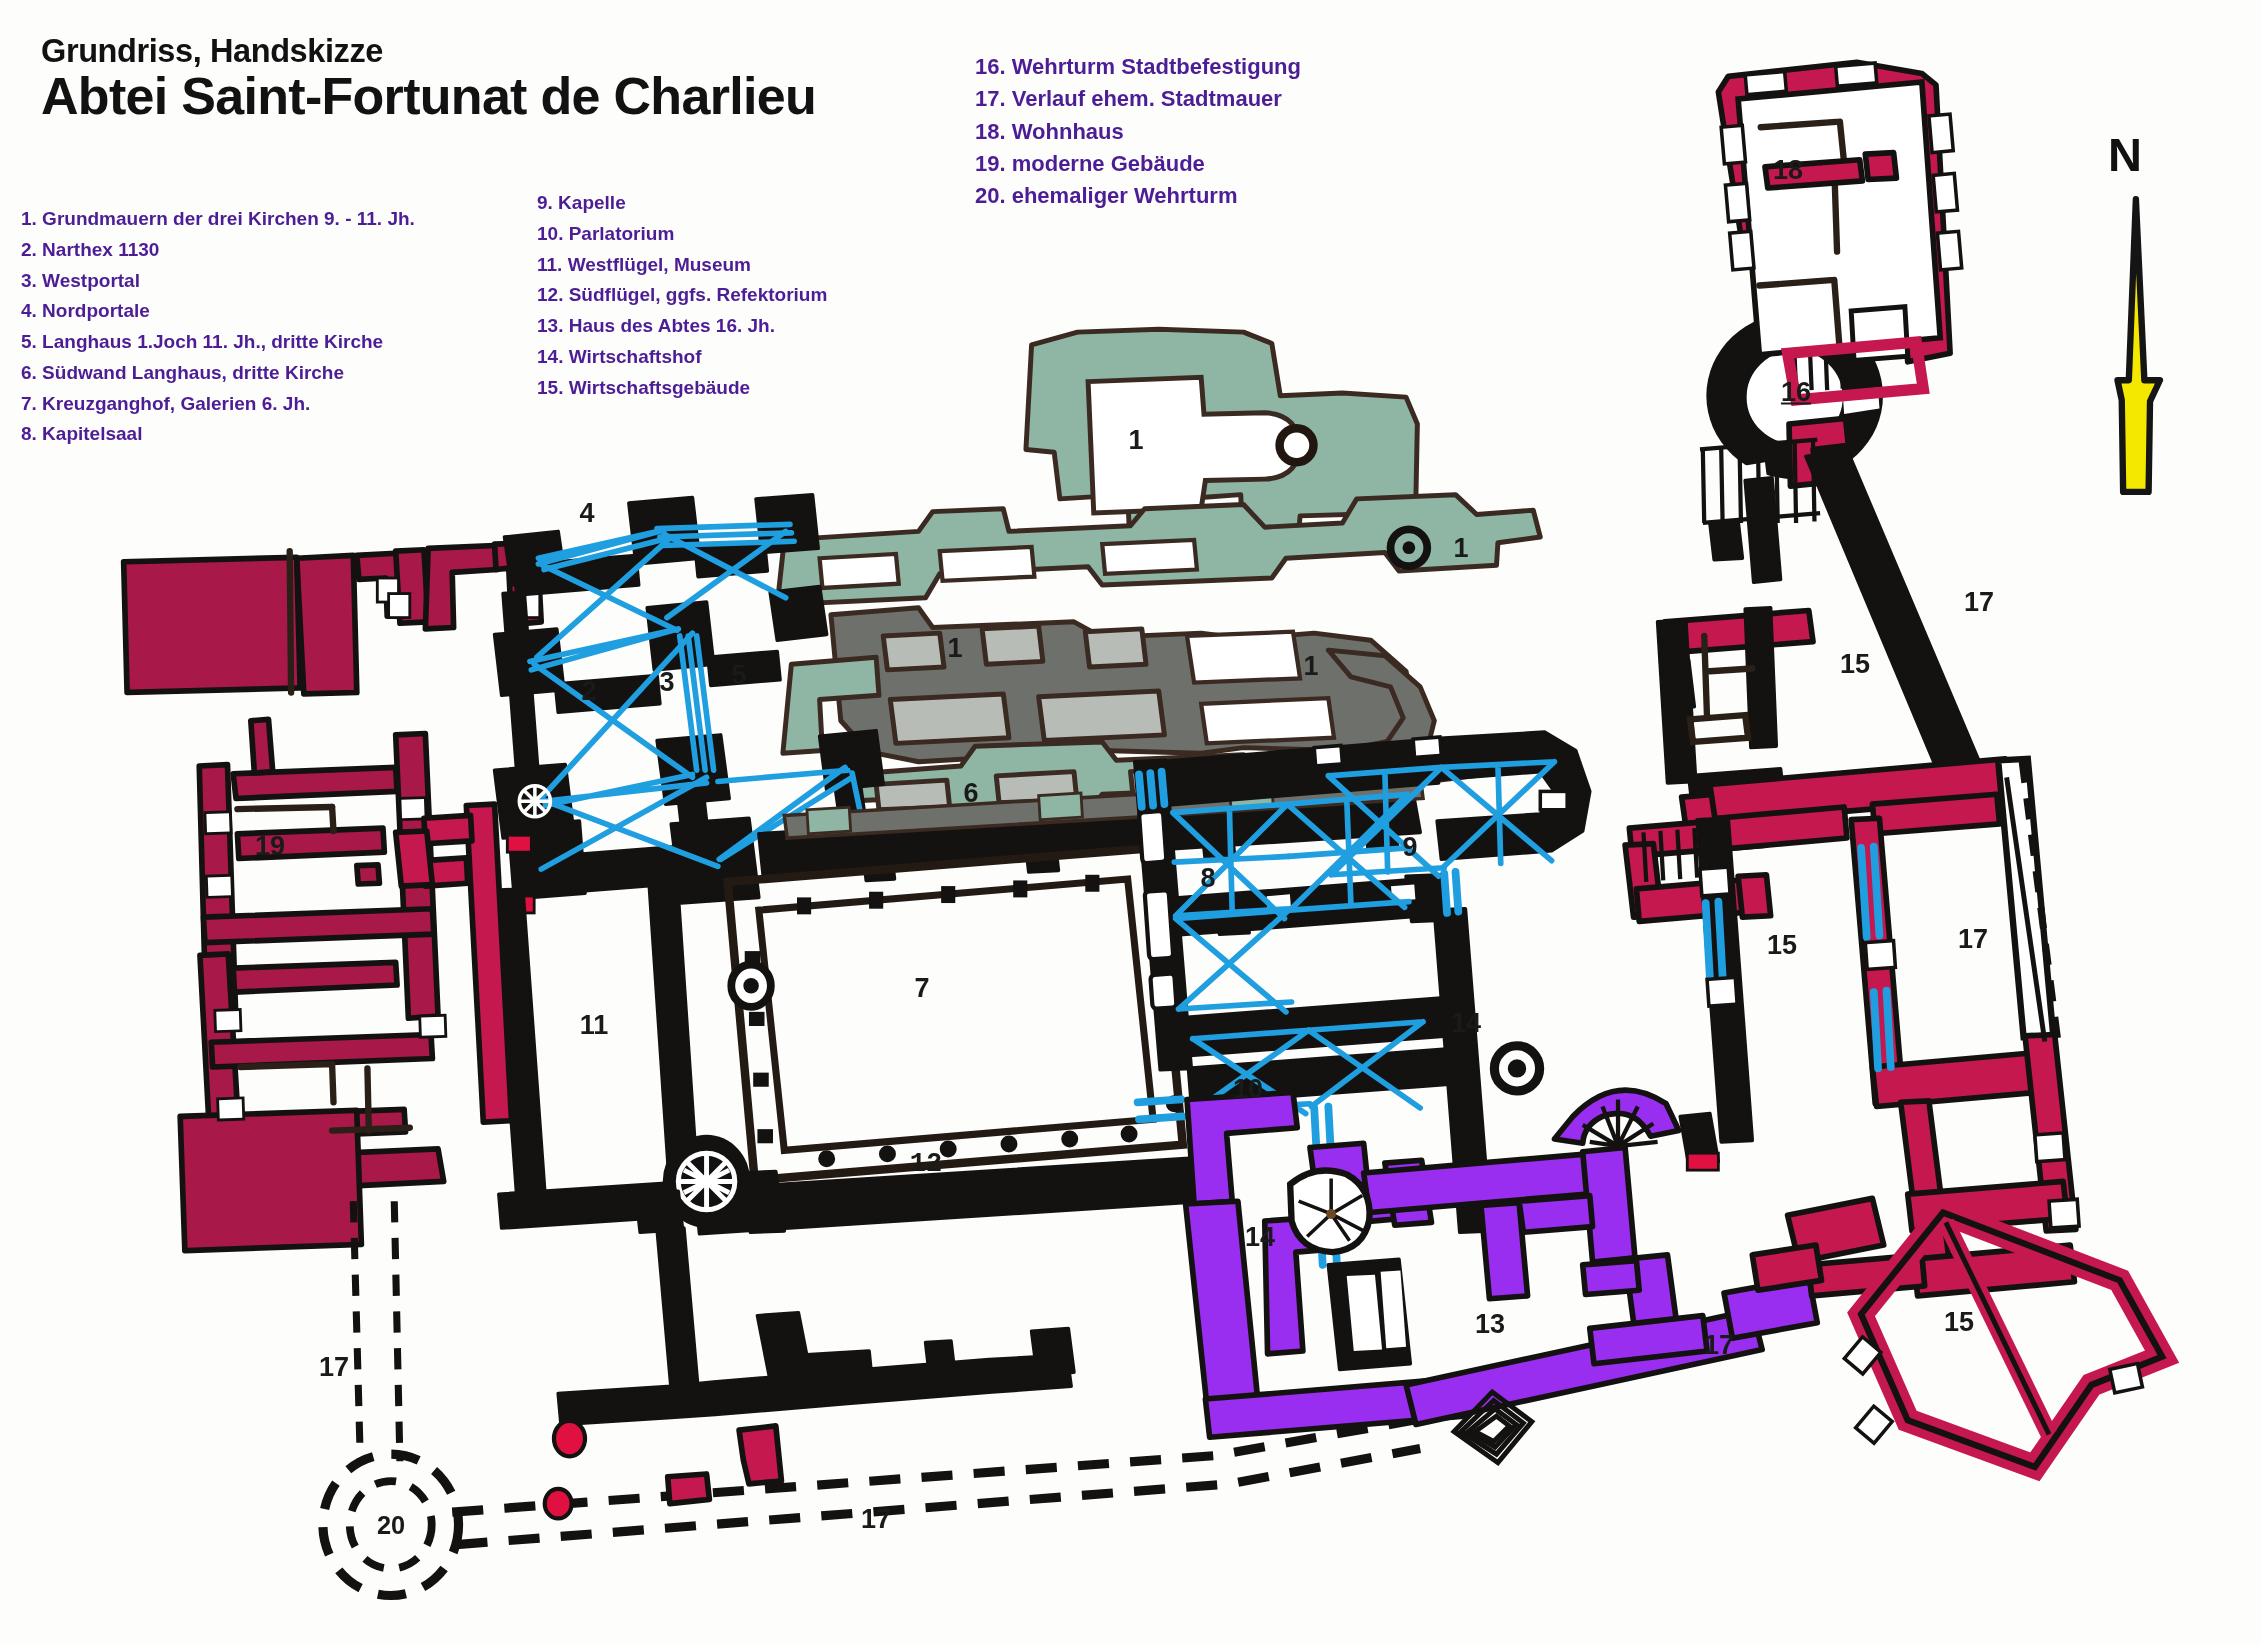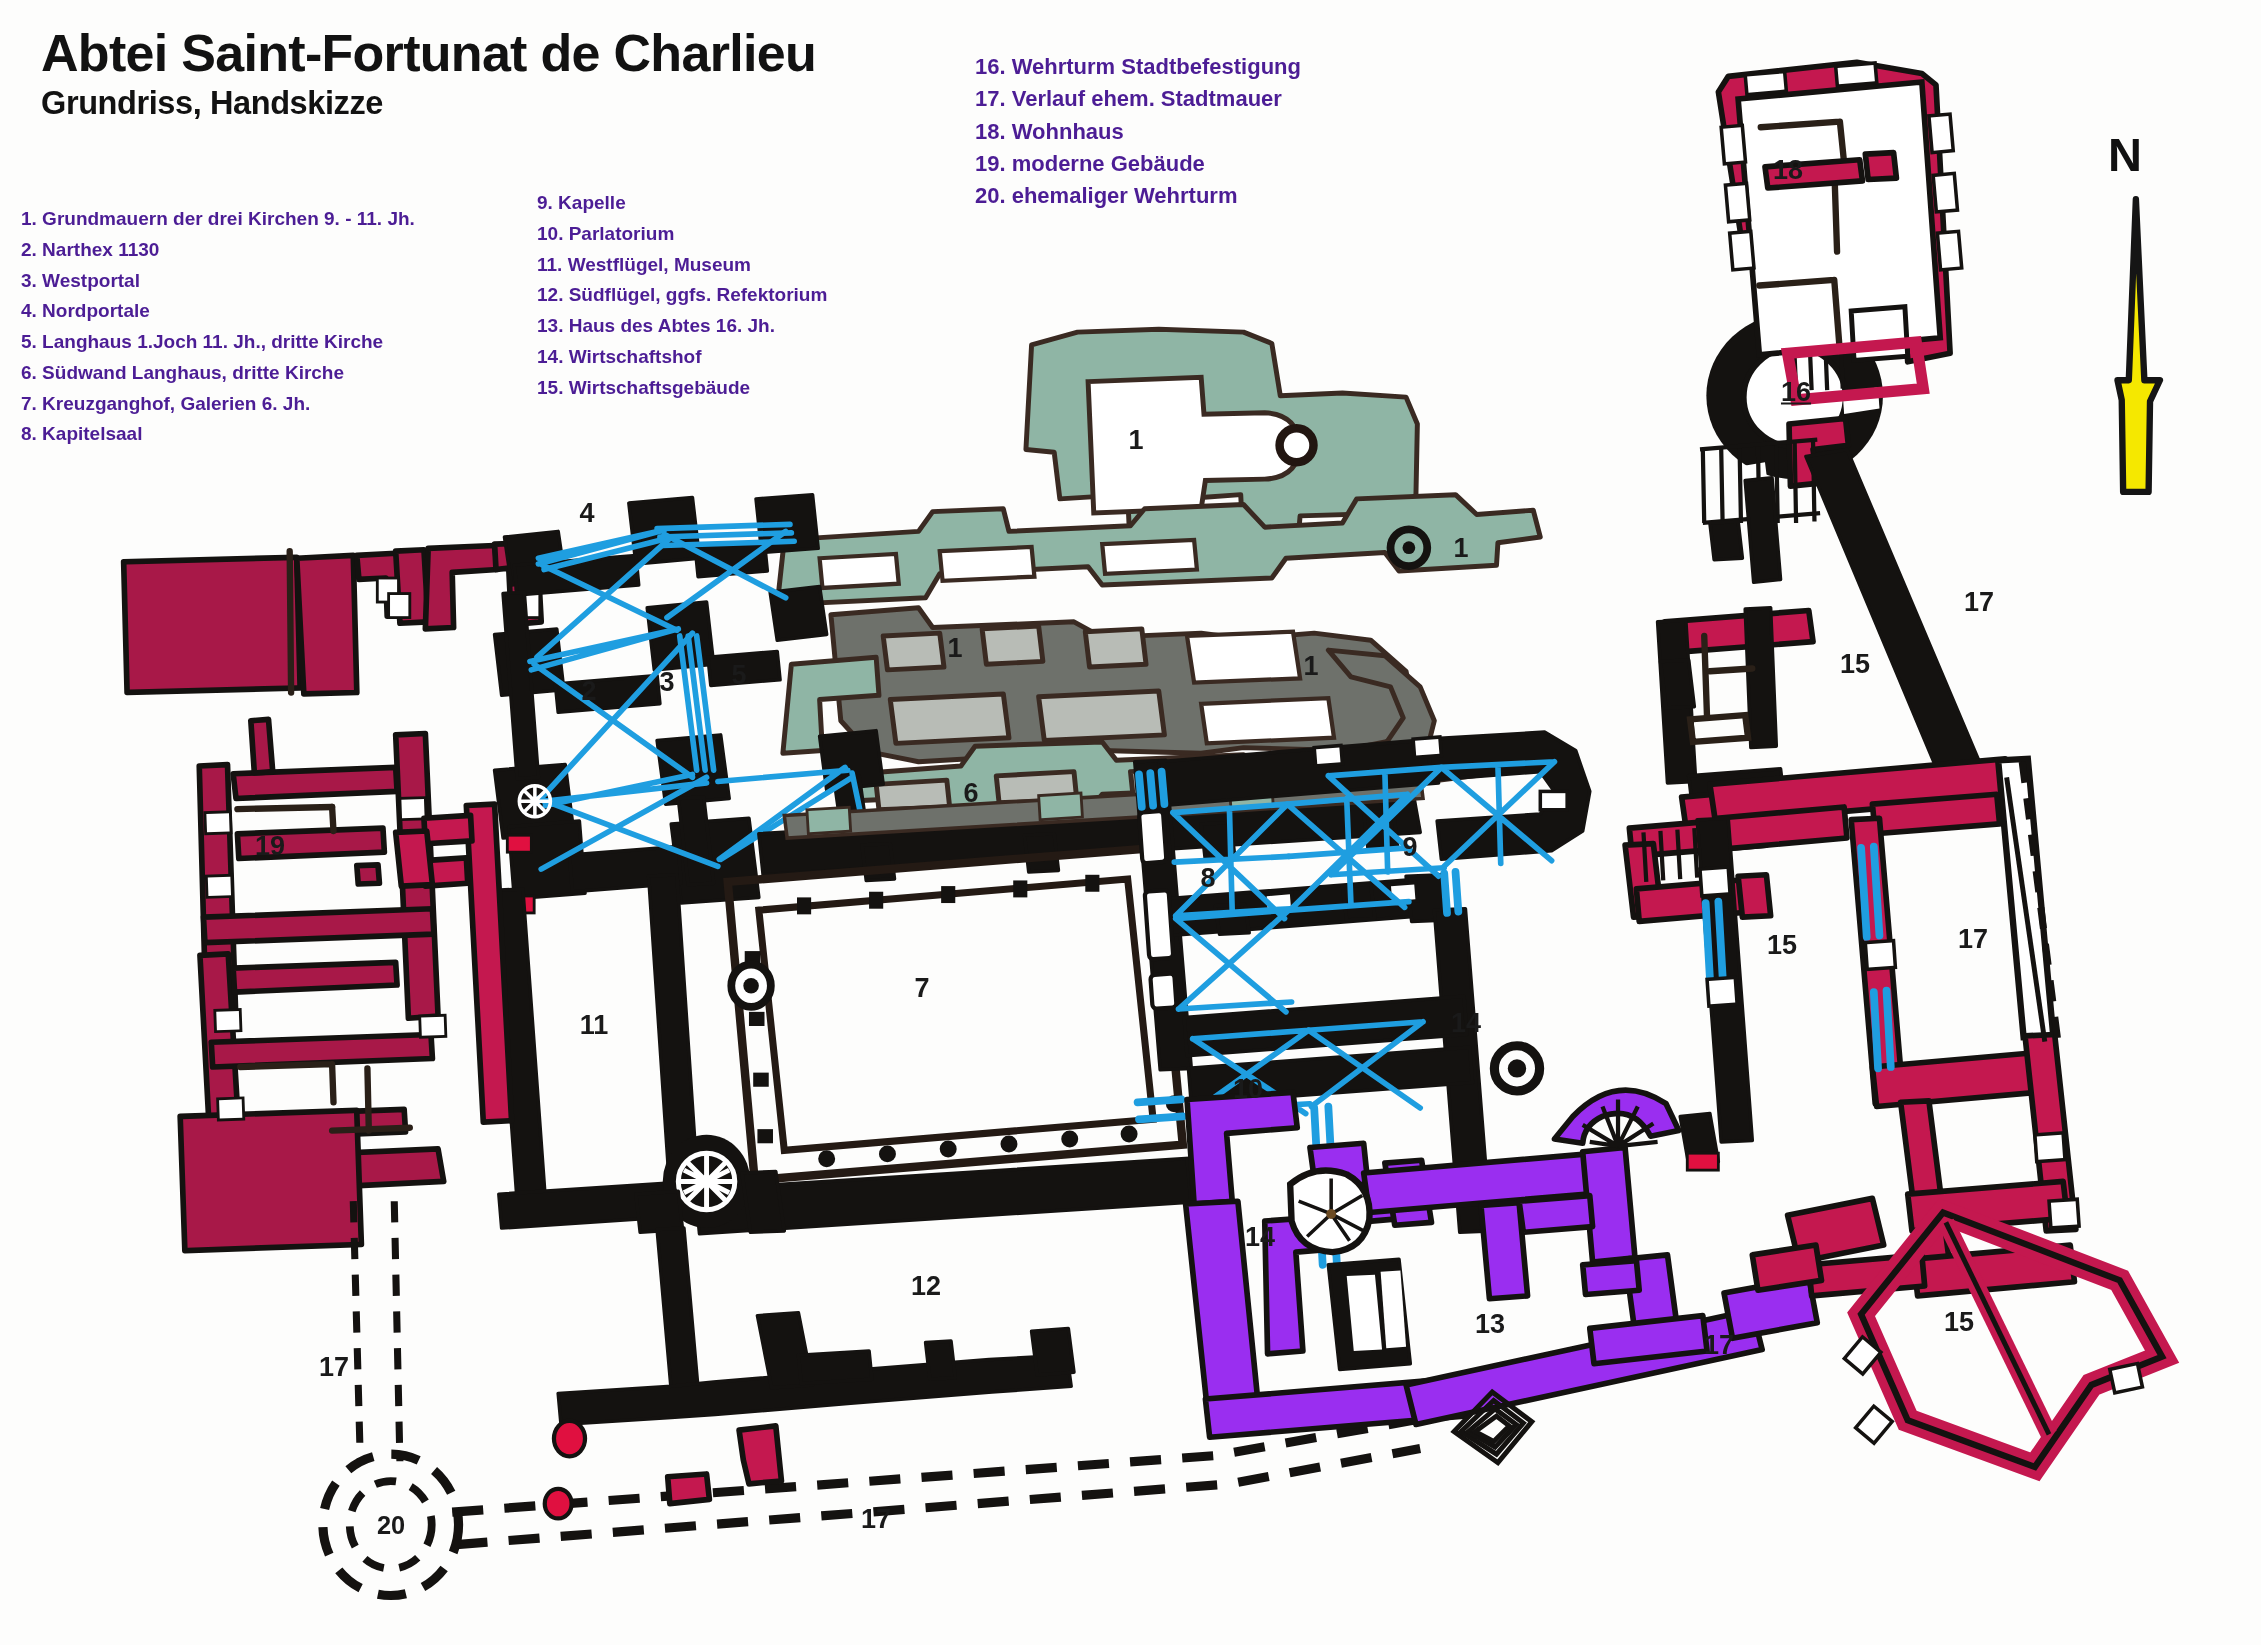--- a/index.html
+++ b/index.html
@@ -32,22 +32,22 @@
       transform:translate(-50%,-50%);user-select:none;}
   .mk.lg{font-size:27px;}
   .mk.mk20{font-size:25.4px;}
 </style>
 </head>
 <body>
 
 <div id="sheet">
 
   <div id="titleblock">
+    <div id="subtitle">Grundriss, Handskizze</div>
     <div id="title">Abtei Saint-Fortunat de Charlieu</div>
-    <div id="subtitle">Grundriss, Handskizze</div>
   </div>
 
   <div class="legend-col" id="legend-col-1">
     <div>1. Grundmauern der drei Kirchen  9. - 11. Jh.</div>
     <div>2. Narthex 1130</div>
     <div>3. Westportal</div>
     <div>4. Nordportale</div>
     <div>5. Langhaus 1.Joch 11. Jh.,  dritte Kirche</div>
     <div>6. Südwand Langhaus, dritte Kirche</div>
     <div>7. Kreuzganghof, Galerien 6. Jh.</div>
@@ -607,21 +607,21 @@
       <div class="mk lg" style="left: 587px; top: 513px;">4</div>
       <div class="mk lg" style="left: 589px; top: 691px;">2</div>
       <div class="mk lg" style="left: 667px; top: 682px;">3</div>
       <div class="mk lg" style="left: 739px; top: 675px;">5</div>
       <div class="mk lg" style="left: 971px; top: 793px;">6</div>
       <div class="mk lg" style="left: 922px; top: 988px;">7</div>
       <div class="mk lg" style="left: 1208px; top: 878px;">8</div>
       <div class="mk lg" style="left: 1410px; top: 847px;">9</div>
       <div class="mk lg" style="left: 1248px; top: 1066px; margin-top: 23px;">10</div>
       <div class="mk lg" style="left: 594px; top: 1025px;">11</div>
-      <div class="mk lg" style="left: 926px; top: 1286px;">12</div>
+      <div class="mk lg" style="left: 926px; top: 1164px; font-family: Liberation Mono, monospace;">12</div>
       <div class="mk lg" style="left: 1490px; top: 1324px;">13</div>
       <div class="mk lg" style="left: 1466px; top: 1023px;">14</div>
       <div class="mk lg" style="left: 1260px; top: 1237px;">14</div>
       <div class="mk lg" style="left: 1855px; top: 664px;">15</div>
       <div class="mk lg" style="left: 1782px; top: 945px;">15</div>
       <div class="mk lg" style="left: 1959px; top: 1322px;">15</div>
       <div class="mk lg" style="left: 1796px; top: 392px; text-decoration: underline;">16</div>
       <div class="mk lg" style="left: 1979px; top: 602px;">17</div>
       <div class="mk lg" style="left: 1973px; top: 939px;">17</div>
       <div class="mk lg" style="left: 1719px; top: 1345px;">17</div>

